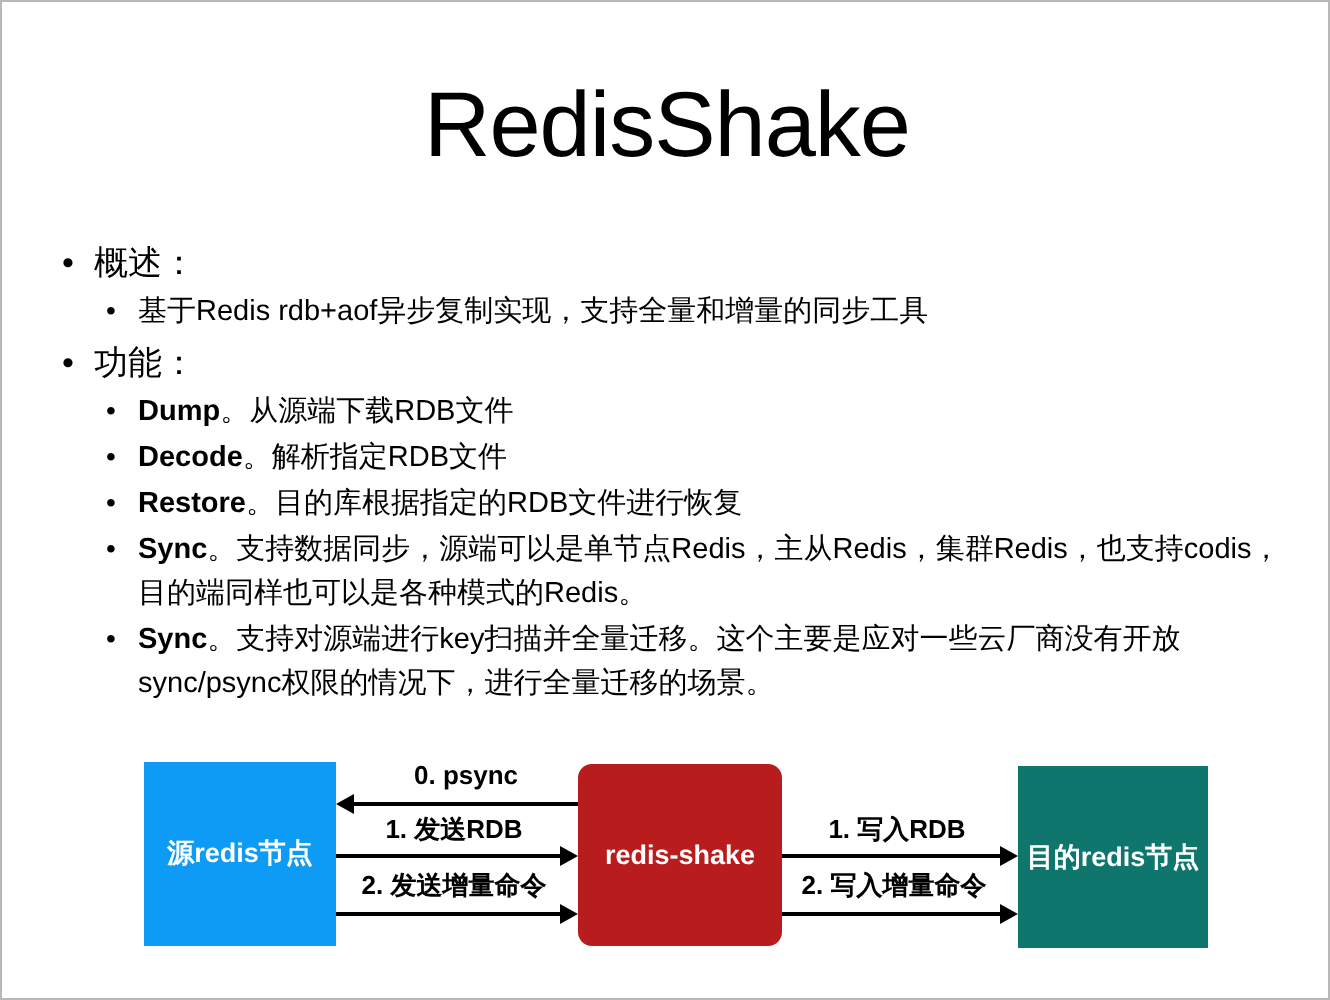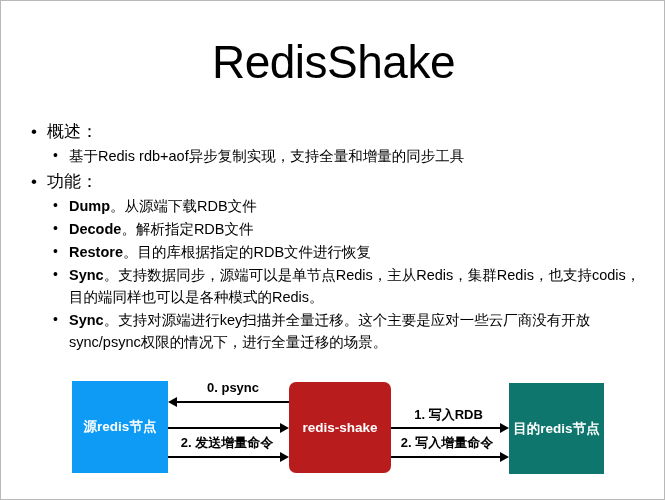--- a/index.html
+++ b/index.html
@@ -210,20 +210,21 @@
     <div class="node" id="node-target">
       <span>目的redis节点</span>
     </div>
 
     <div class="arrow-line" style="left:176px; top:34px; width:112px;"></div>
     <div class="arrow-head head-left" style="left:167px; top:30px;"></div>
     <div class="arrow-label" style="left:176px; top:13px; width:112px;">0. psync</div>
 
     <div class="arrow-line" style="left:167px; top:60px; width:112px;"></div>
     <div class="arrow-head head-right" style="left:279px; top:56px;"></div>
+    <div class="arrow-label" style="left:167px; top:39px; width:118px;">1. 发送RDB</div>
 
     <div class="arrow-line" style="left:167px; top:89px; width:112px;"></div>
     <div class="arrow-head head-right" style="left:279px; top:85px;"></div>
     <div class="arrow-label" style="left:164px; top:67px; width:124px;">2. 发送增量命令</div>
 
     <div class="arrow-line" style="left:390px; top:60px; width:109px;"></div>
     <div class="arrow-head head-right" style="left:499px; top:56px;"></div>
     <div class="arrow-label" style="left:390px; top:39px; width:115px;">1. 写入RDB</div>
 
     <div class="arrow-line" style="left:390px; top:89px; width:109px;"></div>

